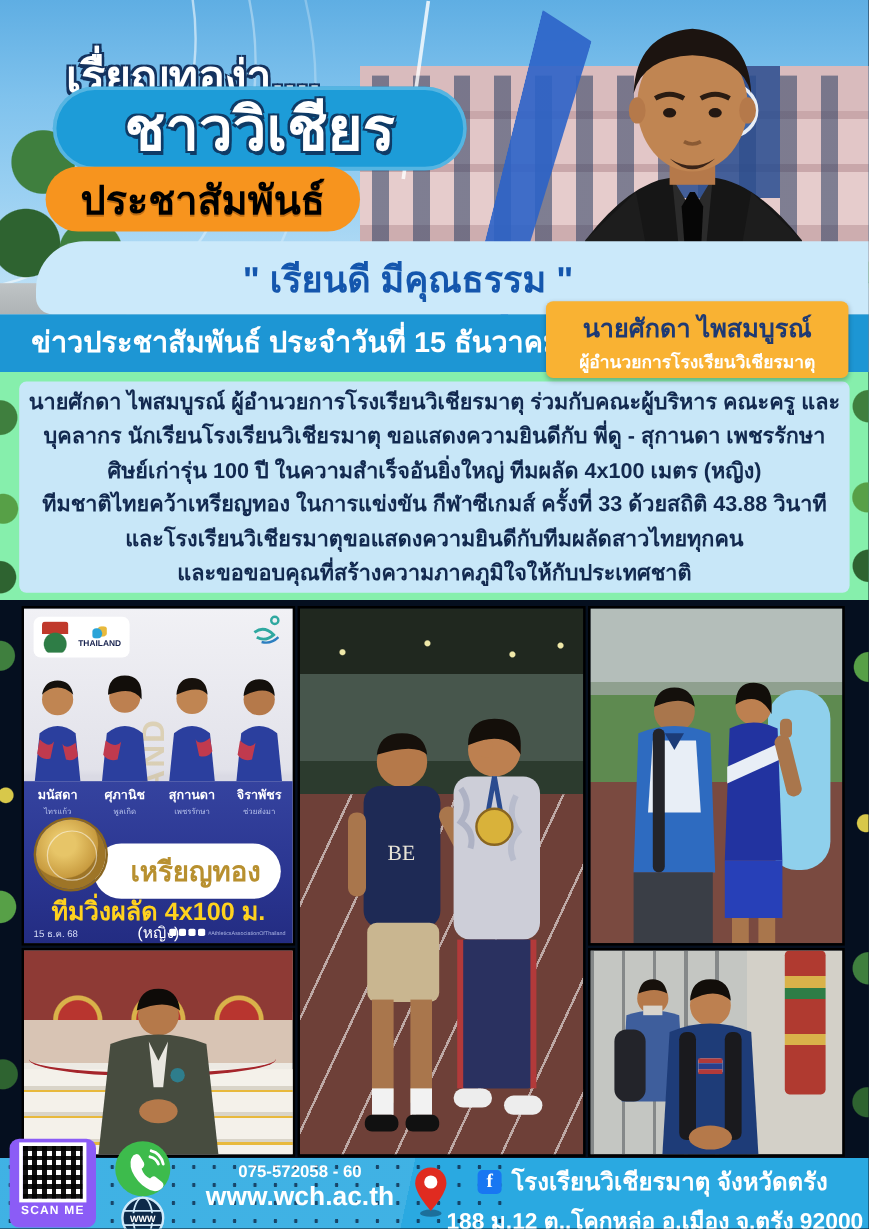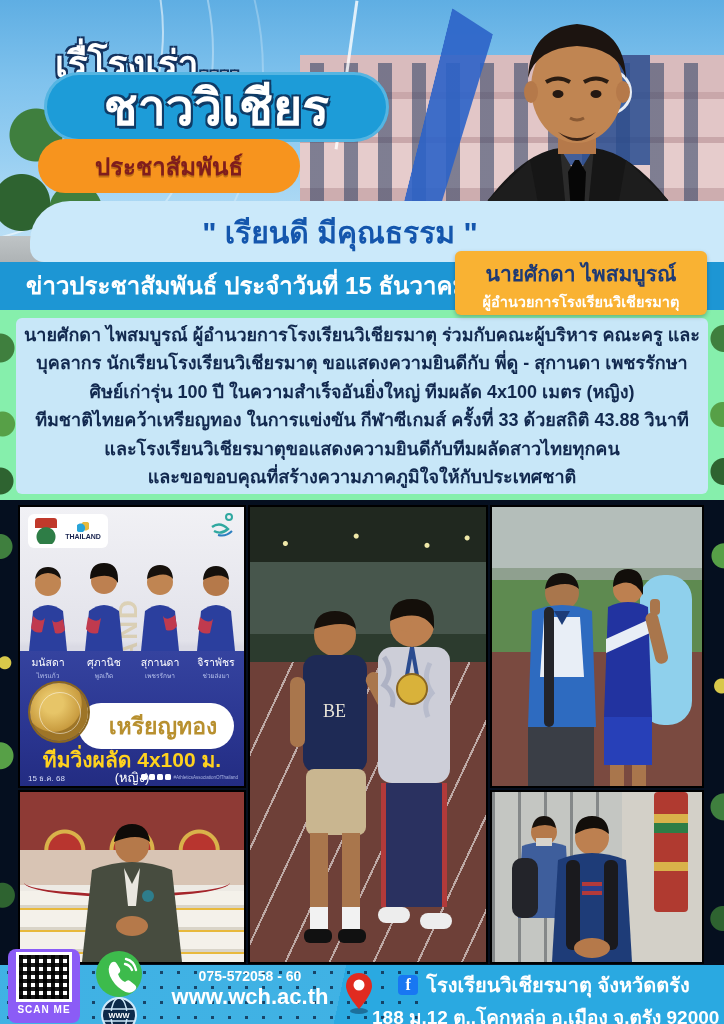--- a/index.html
+++ b/index.html
@@ -32,21 +32,21 @@
   .road{position:absolute;left:0;top:236px;width:724px;height:26px;background:linear-gradient(180deg,#BFC4C6,#AEB3B5);}
 
   .story-label{position:absolute;left:55px;top:34px;font-size:37px;font-weight:bold;color:#fff;
     text-shadow:-2px -2px 0 #14325E,2px -2px 0 #14325E,-2px 2px 0 #14325E,2px 2px 0 #14325E,0 3px 0 #14325E;}
   .pill-blue{position:absolute;left:44px;top:72px;width:345px;height:70px;border-radius:44px;
     background:#1D9CD8;box-shadow:0 0 0 3px rgba(255,255,255,.25) inset;display:flex;align-items:center;justify-content:center;}
   .pill-blue span{font-size:50px;font-weight:bold;color:#fff;
     text-shadow:-2px -2px 0 #0F3B66,2px -2px 0 #0F3B66,-2px 2px 0 #0F3B66,2px 3px 0 #0F3B66;}
   .pill-orange{position:absolute;left:38px;top:139px;width:262px;height:54px;border-radius:32px;
     background:#F7941E;display:flex;align-items:center;justify-content:center;}
-  .pill-orange span{font-size:24px;font-weight:bold;color:#7f1d1d;text-shadow:0 2px 0 rgba(90,40,0,.35);}
+  .pill-orange span{font-size:33px;font-weight:bold;color:#000000;text-shadow:0 2px 0 rgba(90,40,0,.35);}
 
   .ribbon{position:absolute;left:420px;top:10px;width:46px;height:260px;background:#2C63C8;
     transform:rotate(14deg);clip-path:polygon(0 0,100% 6%,72% 100%,0 88%);opacity:.9;}
 
   
   .director{position:absolute;left:430px;top:0;width:294px;height:310px;}
 
   
   .motto-panel{position:absolute;left:30px;top:201px;width:694px;height:61px;
     background:#CBE9FA;border-radius:40px 0 0 14px;}
@@ -87,21 +87,21 @@
      linear-gradient(180deg,#C0392B 0 40%,transparent 40%);border-radius:3px;}
   .thailand-mini{font-size:7px;font-weight:bold;color:#17224E;text-align:center;line-height:7px;}
   .thailand-mini .mark{display:block;width:12px;height:10px;margin:0 auto 1px;
      background:radial-gradient(circle at 30% 60%,#2AA4D8 0 4px,transparent 5px),radial-gradient(circle at 70% 40%,#E8B93C 0 4px,transparent 5px);}
   .runner-glyph{position:absolute;right:6px;top:4px;width:30px;height:30px;}
   .athletes-row{position:absolute;left:0;top:52px;width:224px;height:92px;display:flex;justify-content:space-around;align-items:flex-end;}
   .poster-bottom{position:absolute;left:0;top:144px;width:224px;height:135px;
      background:linear-gradient(180deg,#35439F 0,#2A3590 60%,#232C82 100%);}
   .names-row{display:flex;justify-content:space-around;padding-top:3px;}
   .names-row .col{text-align:center;width:25%;}
-  .names-row .n{font-size:10.5px;font-weight:normal;color:#fff;white-space:nowrap;}
+  .names-row .n{font-size:10.5px;font-weight:bold;color:#fff;white-space:nowrap;}
   .names-row .s{font-size:6.5px;color:#B9C4EE;white-space:nowrap;}
   .medal-row{position:absolute;left:10px;top:36px;width:204px;height:52px;}
   .medal{position:absolute;left:0;top:-4px;width:58px;height:58px;border-radius:50%;
      background:radial-gradient(circle at 40% 35%,#E7C568 0 10px,#C89B3F 28px,#9E7527 29px);box-shadow:0 0 0 2px #8A6620;}
   .medal::after{content:"";position:absolute;left:9px;top:9px;width:40px;height:40px;border-radius:50%;border:1.5px solid rgba(255,255,255,.5);}
   .medal-pill{position:absolute;left:48px;top:0;width:156px;height:46px;background:#fff;border-radius:24px;
      display:flex;align-items:center;justify-content:center;padding-left:14px;box-sizing:border-box;margin-top:16px;}
   .medal-pill span{font-size:23px;font-weight:bold;color:#B8902F;white-space:nowrap;}
   .event-title{position:absolute;left:0;top:92px;width:224px;text-align:center;font-size:21px;font-weight:bold;color:#FFD21E;white-space:nowrap;}
   .event-cat{position:absolute;left:0;top:116px;width:224px;text-align:center;font-size:13px;color:#fff;}
@@ -170,21 +170,21 @@
     <div class="building">
       <div class="win"></div>
       <div class="banner"></div>
       <div class="crest"></div>
     </div>
     <div class="hedge"></div>
     <div class="road"></div>
     <div class="flagpole"></div>
     <div class="ribbon"></div>
 
-    <div class="story-label">เรื่โรงเร่า....</div>
+    <div class="story-label">เรื่ยญทอง่า....</div>
     <div class="pill-blue">
       <span>ชาววิเชียร</span>
     </div>
     <div class="pill-orange">
       <span>ประชาสัมพันธ์</span>
     </div>
 
     <svg class="director" viewBox="0 0 294 310">
       <path d="M30 310 L58 200 Q95 152 130 148 L147 210 L164 148 Q200 152 238 200 L266 310 Z" fill="#161616"></path>
       <path d="M58 200 L100 160 L128 310 L30 310 Z" fill="#1D1D1D"></path>

